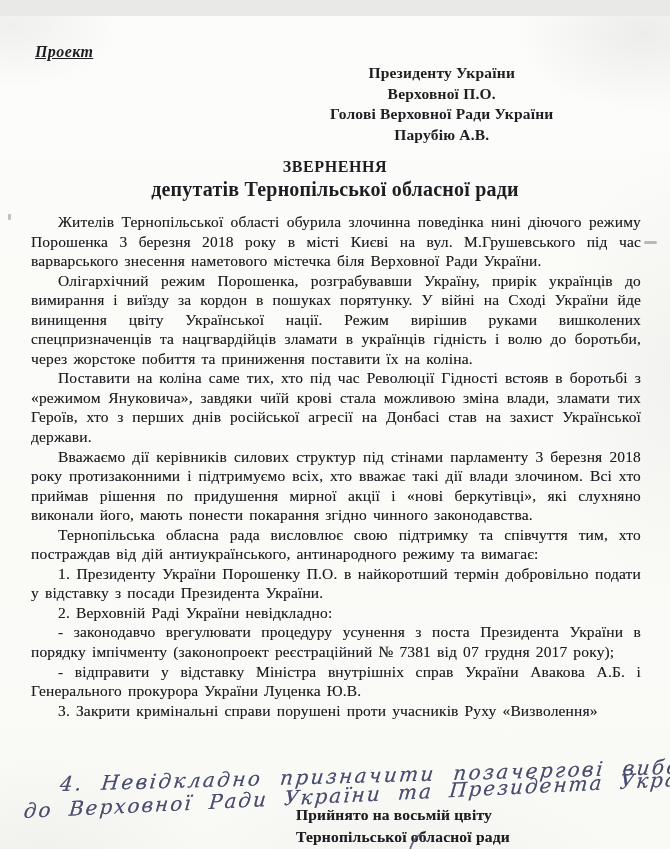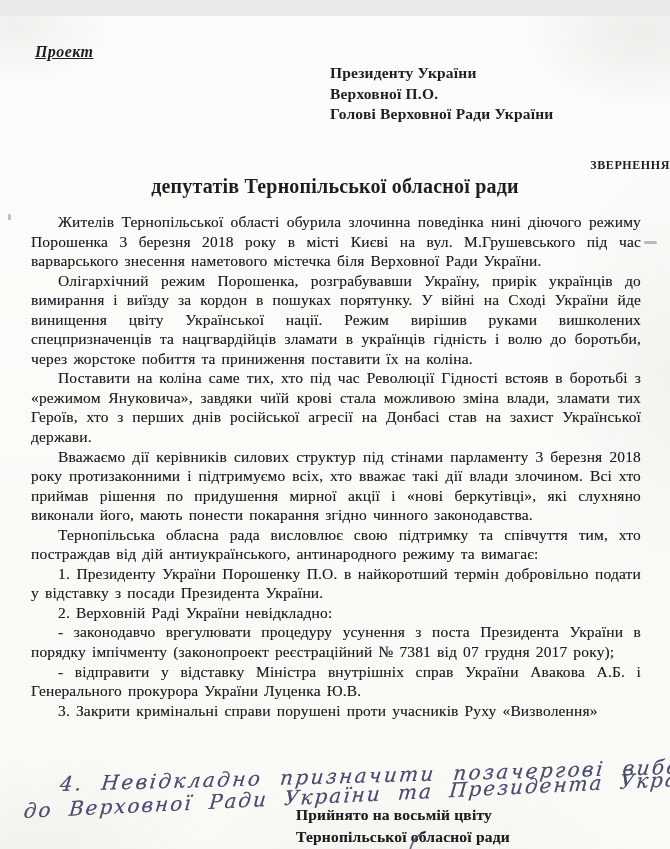--- a/index.html
+++ b/index.html
@@ -22,26 +22,27 @@
   .draft-label{
     position:absolute;left:35px;top:27px;
     font-size:16px;font-weight:bold;font-style:italic;
     text-decoration:underline;
     letter-spacing:.4px;
   }
   .addressee-block{
     position:absolute;left:330px;top:47px;
     font-size:15.5px;font-weight:bold;line-height:20.5px;
     letter-spacing:.2px;
+    text-align:center;
   }
   .title-block{
     position:absolute;left:0;right:0;top:142px;
     text-align:center;font-weight:bold;
   }
-  .title-block .doc-title{font-size:12px;letter-spacing:.6px;text-align:right;}
+  .title-block .doc-title{font-size:16px;letter-spacing:.6px;}
   .title-block .doc-subtitle{font-size:20px;margin-top:2px;letter-spacing:.2px;}
   .body-text{
     position:absolute;left:31px;right:29px;top:196px;
     text-align:justify;
     font-size:15.5px;line-height:19.55px;
     word-spacing:2px;letter-spacing:.15px;
     text-shadow:0 0 .4px rgba(25,25,30,.45);
   }
   .body-text p{margin:0;text-indent:27px;}
   .handwriting{
@@ -89,20 +90,21 @@
 <body>
 
 <div class="page">
 
   <div class="draft-label">Проект</div>
 
   <div class="addressee-block">
     <div>Президенту України</div>
     <div>Верховної П.О.</div>
     <div>Голові Верховної Ради України</div>
+    <div>Парубію А.В.</div>
   </div>
 
   <div class="title-block">
     <div class="doc-title">ЗВЕРНЕННЯ</div>
     <div class="doc-subtitle">депутатів Тернопільської обласної ради</div>
   </div>
 
   <div class="body-text">
     <p>Жителів Тернопільської області обурила злочинна поведінка нині діючого режиму Порошенка 3 березня 2018 року в місті Києві на вул. М.Грушевського під час варварського знесення наметового містечка біля Верховної Ради України.</p>
     <p>Олігархічний режим Порошенка, розграбувавши Україну, прирік українців до вимирання і виїзду за кордон в пошуках порятунку. У війні на Сході України йде винищення цвіту Української нації. Режим вирішив руками вишколених спецпризначенців та нацгвардійців зламати в українців гідність і волю до боротьби, через жорстоке побиття та приниження поставити їх на коліна.</p>

